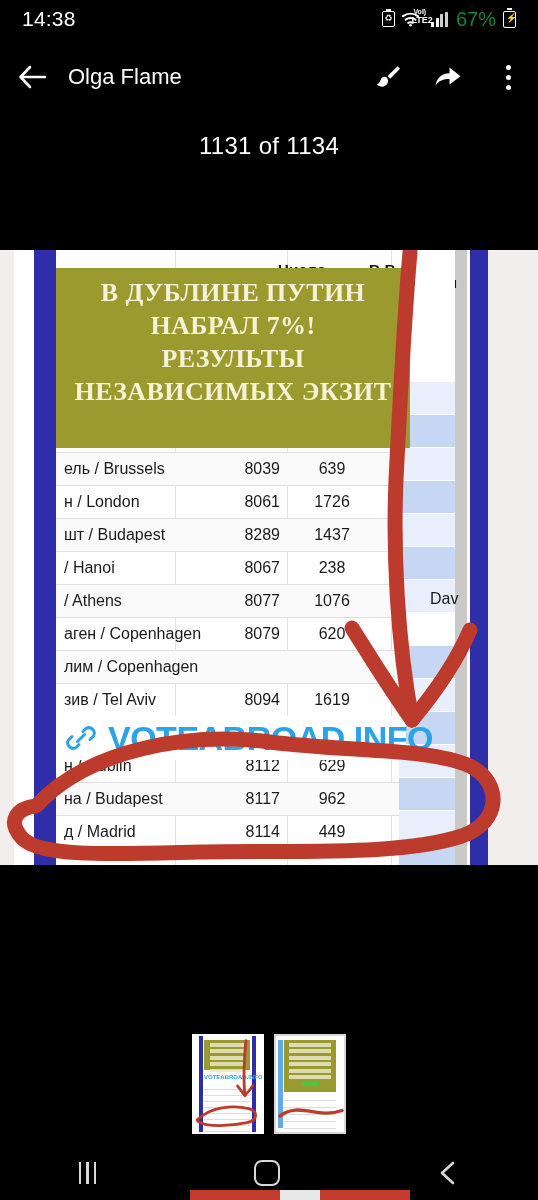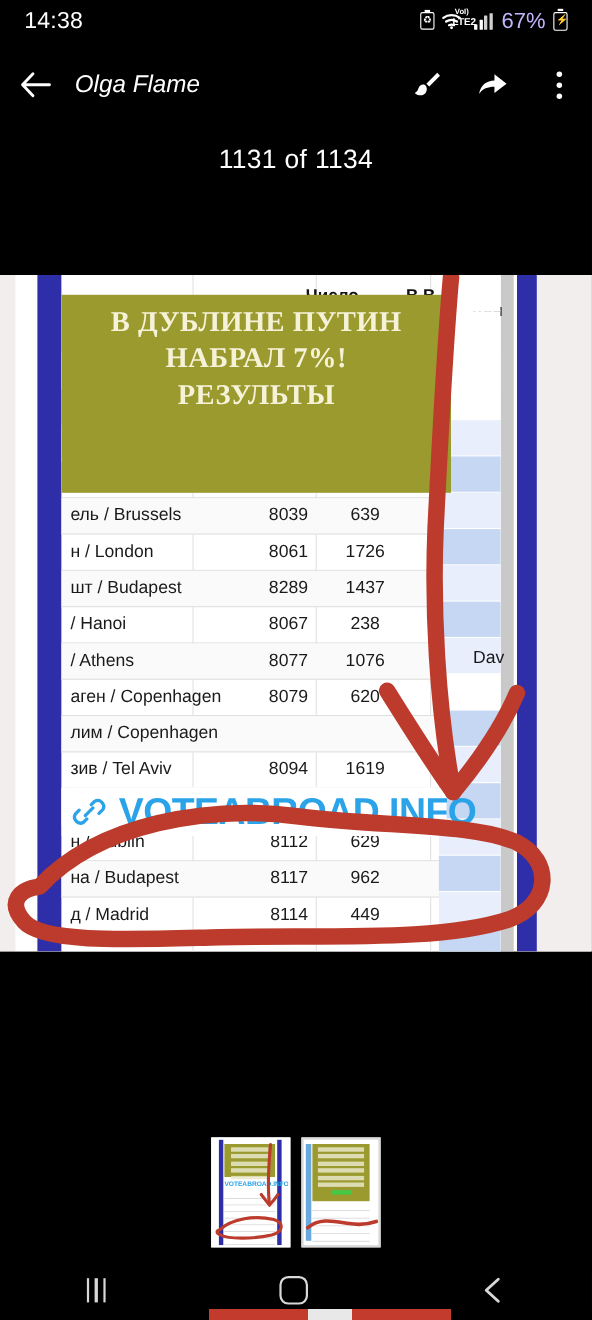--- a/index.html
+++ b/index.html
@@ -32,35 +32,35 @@
   .volte{
     position:absolute; left:12px; top:-2px; font-size:7px; line-height:7px; color:#fff; font-weight:bold;
   }
   .lte{ position:absolute; left:10px; top:6px; font-size:9px; line-height:9px; color:#fff; font-weight:bold; }
   .bars{ display:flex; align-items:flex-end; gap:1.5px; height:15px; }
   .bars i{ display:block; width:3px; background:#fff; border-radius:.5px; }
   .bars i:nth-child(1){ height:5px; }
   .bars i:nth-child(2){ height:9px; }
   .bars i:nth-child(3){ height:13px; background:#cfcfcf; }
   .bars i:nth-child(4){ height:15px; background:#cfcfcf; }
-  .pct{ font-size:20px; color:#c4b5fd; margin-left:2px; }
+  .pct{ font-size:20px; color:#15803d; margin-left:2px; }
   .ic-battery{
     width:13px;height:17px;border:1.7px solid #fff;border-radius:2px;position:relative;margin-left:1px;
   }
   .ic-battery::before{
     content:""; position:absolute; top:-3.5px; left:3px; width:5px; height:2.2px; background:#fff;
   }
   .ic-battery::after{
     content:"\26A1"; position:absolute; left:2px; top:0px; font-size:9px; color:#fff; line-height:13px;
   }
 
   
   .appbar{
     position:absolute; left:0; top:42px; width:538px; height:70px;
-    display:flex; align-items:center; color:#fff;font-style:italic;
+    display:flex; align-items:center; color:#fff;
   }
   .back-btn{ width:64px; height:60px; display:flex; align-items:center; justify-content:center; }
   .back-btn svg{ display:block; }
   .titles{ flex:1; display:flex; flex-direction:column; justify-content:center; padding-left:4px; }
   .t-name{ font-size:22px; font-weight:500; line-height:28px; color:#fff; }
   .t-sub{ font-size:17px; line-height:24px; color:#e6e6e6; }
   .abtn{ width:60px; height:60px; display:flex; align-items:center; justify-content:center; }
   .abtn svg{ display:block; }
   .dots{ display:flex; flex-direction:column; gap:5px; align-items:center; }
   .dots b{ width:5px; height:5px; background:#fff; border-radius:50%; display:block; }
@@ -405,20 +405,21 @@
         <i class="pale"></i>
         <i></i>
     </div>
 
     <div class="davtxt">Dav</div>
 
     <div class="olive">
       <div>В ДУБЛИНЕ ПУТИН</div>
       <div>НАБРАЛ 7%!</div>
       <div>РЕЗУЛЬТЫ</div>
+      <div>НЕЗАВИСИМЫХ ЭКЗИТ</div>
     </div>
 
     <div class="logomask"></div>
     <div class="logo">
       <span class="lk">
         <svg width="34" height="34" viewBox="0 0 34 34">
           <path d="M13.5 20.5 L20.5 13.5" stroke="#2ba3e8" stroke-width="3" stroke-linecap="round"></path>
           <path d="M15 23.5 L12 26.5 A5.5 5.5 0 0 1 4.5 19 L8 15.5" stroke="#2ba3e8" stroke-width="3" fill="none" stroke-linecap="round"></path>
           <path d="M19 10.5 L22 7.5 A5.5 5.5 0 0 1 29.5 15 L26 18.5" stroke="#2ba3e8" stroke-width="3" fill="none" stroke-linecap="round"></path>
         </svg>

